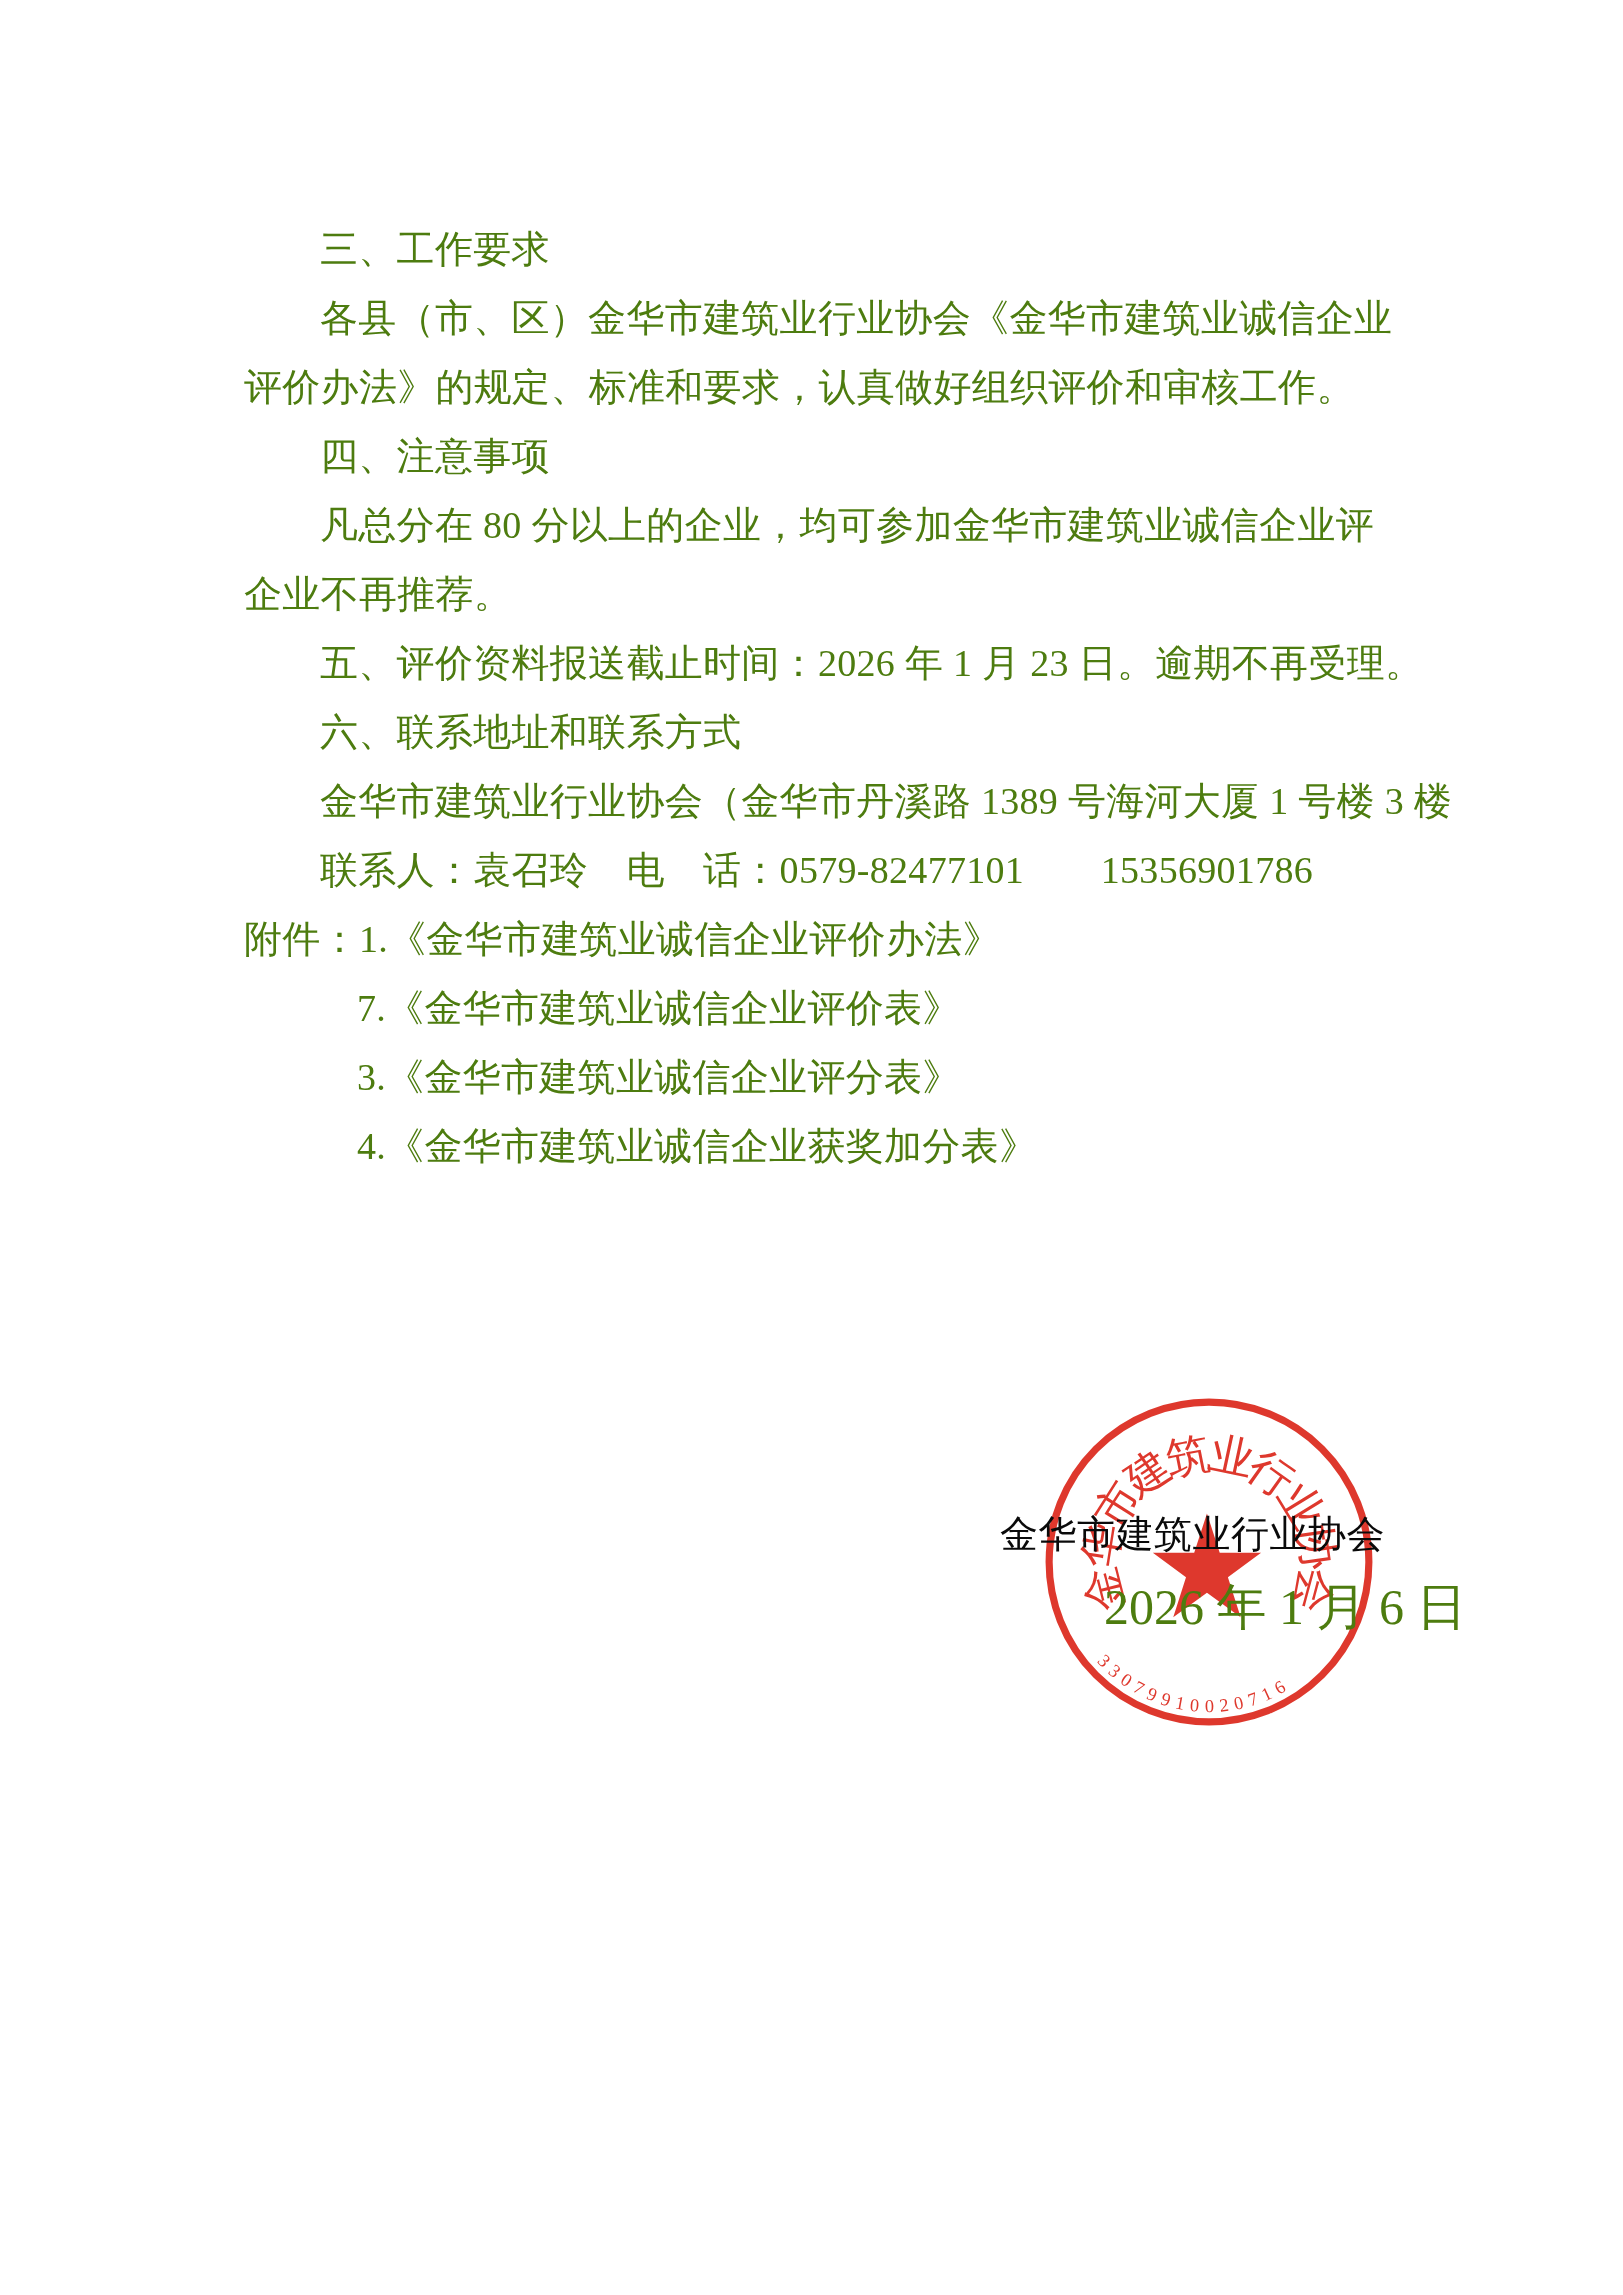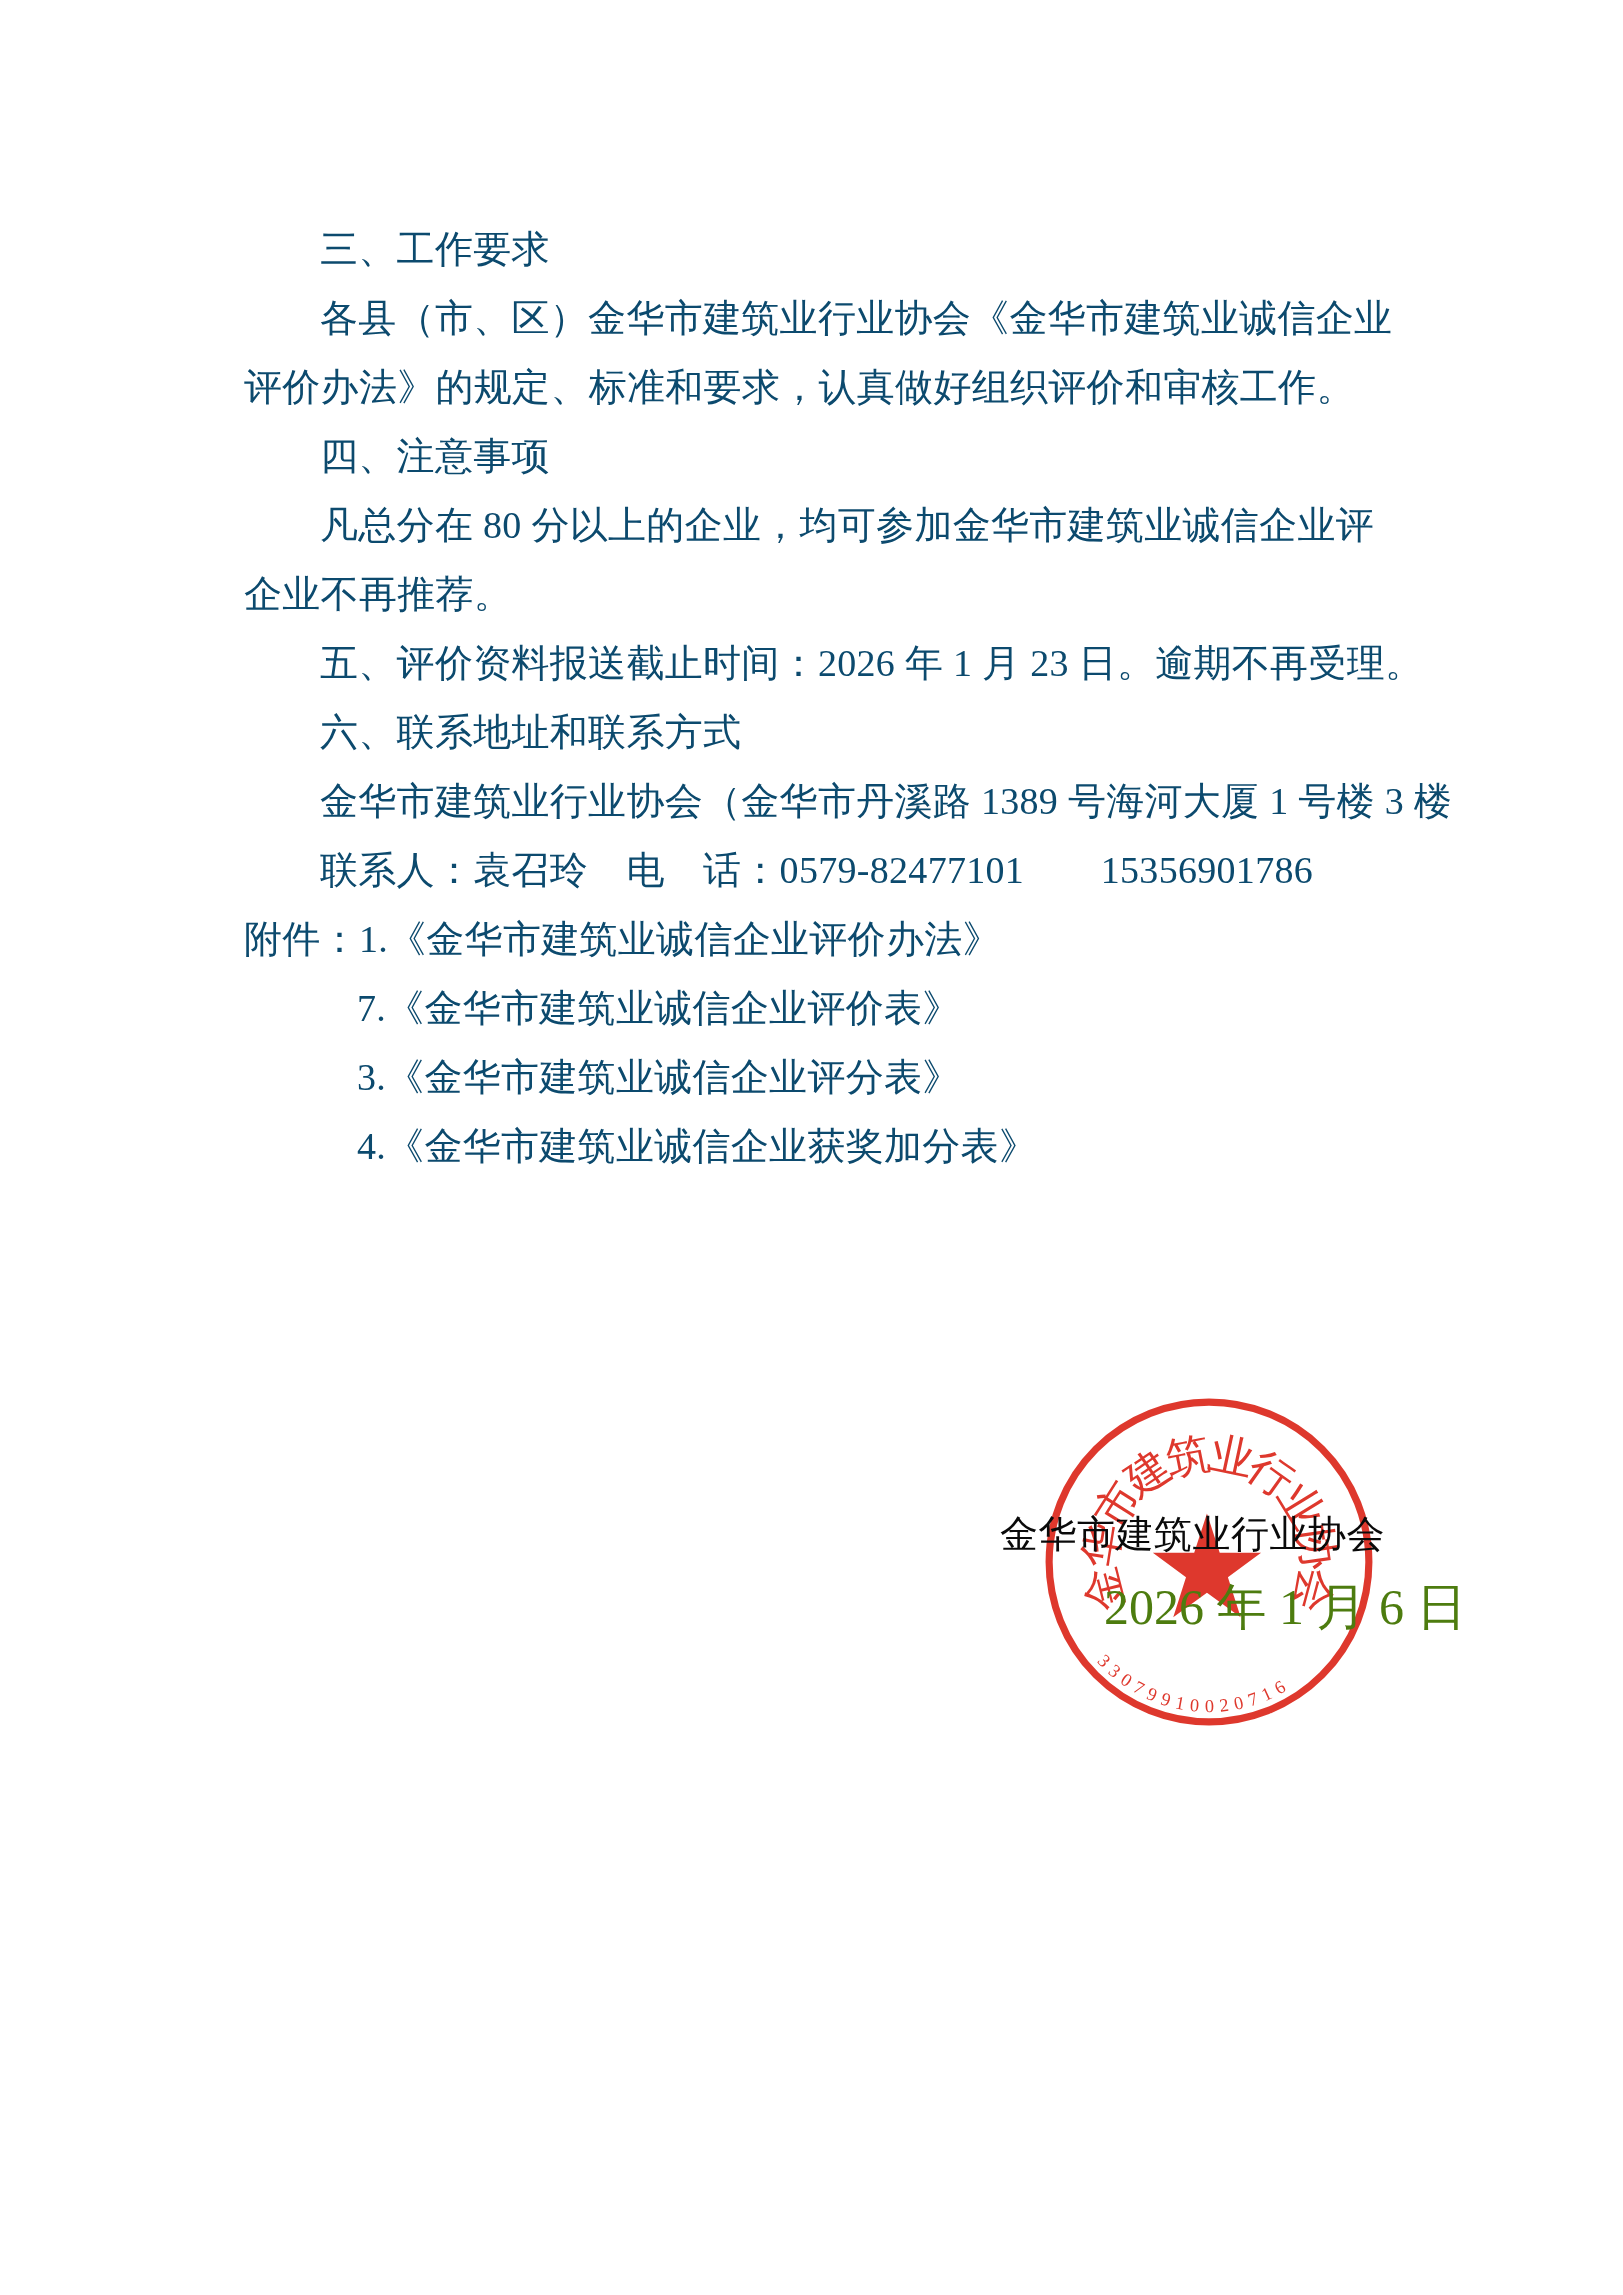--- a/index.html
+++ b/index.html
@@ -23,21 +23,21 @@
     top: 215px;
     width: 1155px;
     z-index: 2;
   }
   .line {
     height: 69px;
     line-height: 69px;
     font-size: 38px;
     letter-spacing: 0.3px;
     white-space: pre;
-    color: #0c4a6e;
+    color: #4d7c0f;
   }
   .indent-0 { padding-left: 0; }
   .indent-2 { padding-left: 76px; }
   .indent-3 { padding-left: 113px; }
   
   .sig-org {
     position: absolute;
     left: 1000px;
     top: 1509px;
     font-size: 38px;

